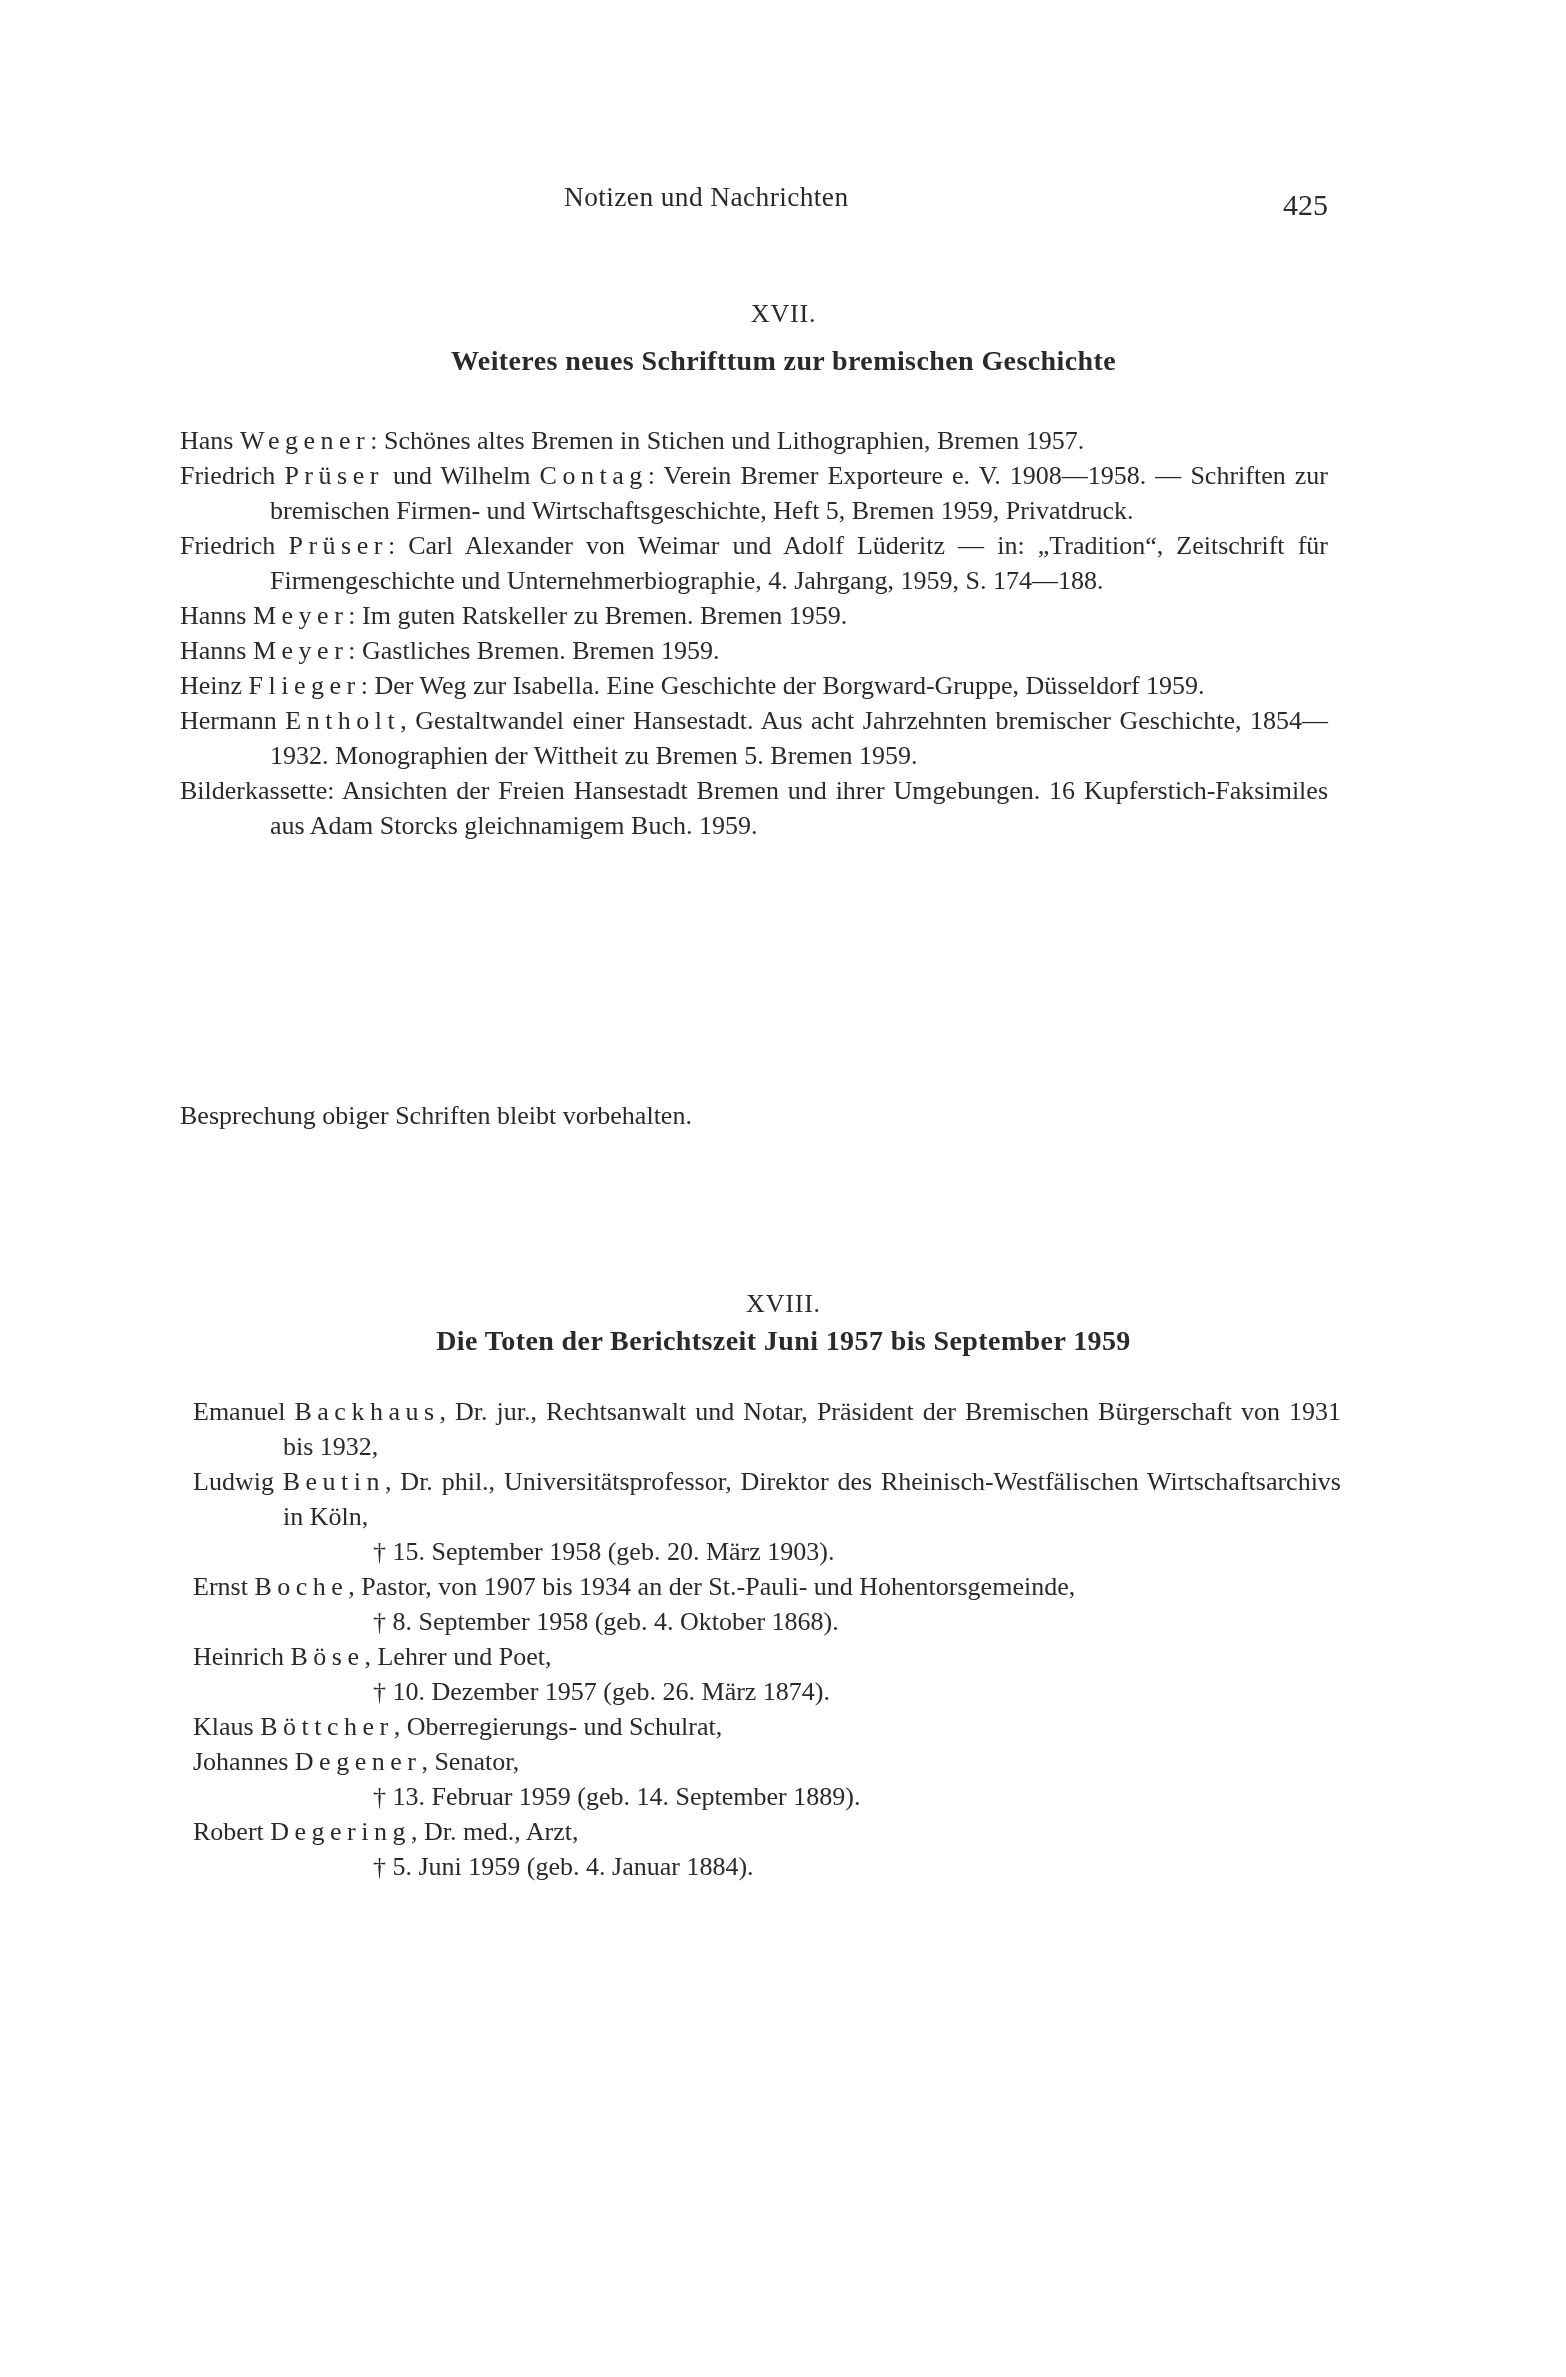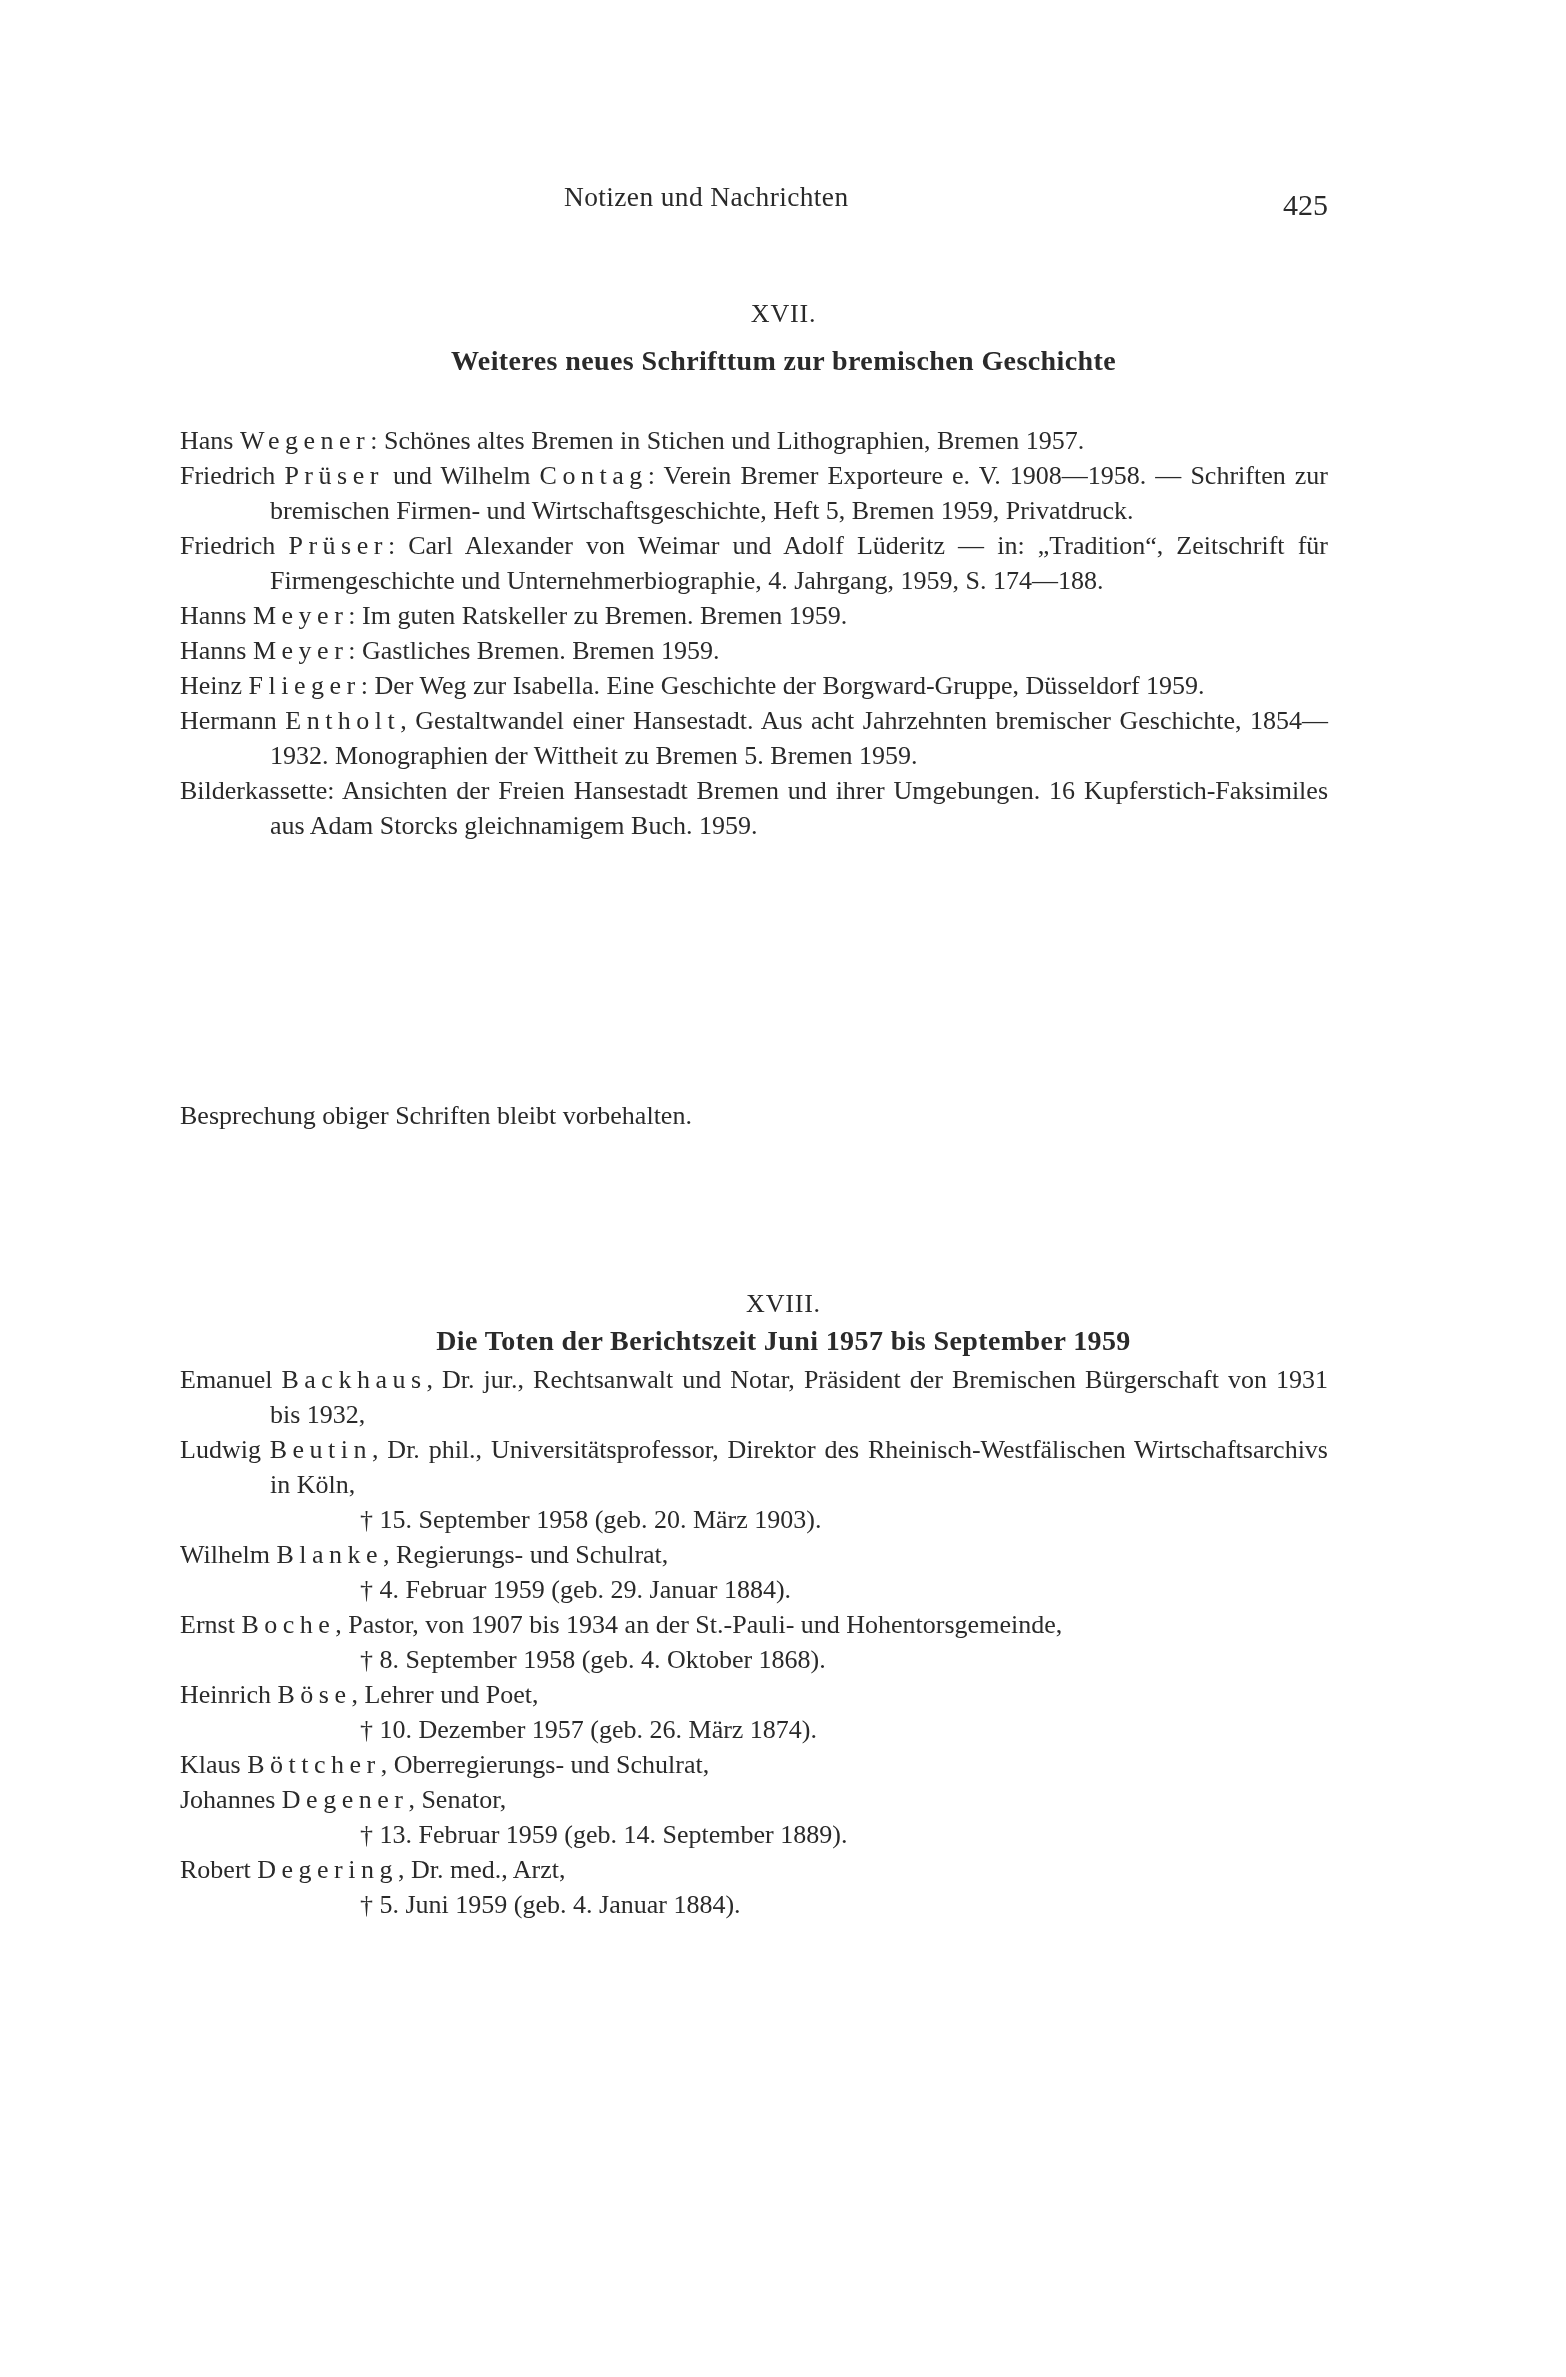--- a/index.html
+++ b/index.html
@@ -84,34 +84,29 @@
     <div class="entry">
       <span>Bilderkassette: Ansichten der Freien Hansestadt Bremen und ihrer Umgebungen. 16 Kupferstich-Faksimiles aus Adam Storcks gleichnamigem Buch. 1959.</span>
     </div>
   </div>
 
   <div class="note">Besprechung obiger Schriften bleibt vorbehalten.</div>
 
   <div class="roman" style="top:1252px;">XVIII.</div>
   <div class="section-title" style="top:1325px;">Die Toten der Berichtszeit Juni 1957 bis September 1959</div>
 
-  <div class="entries" style="top:1362px;">
+  <div class="entries" style="top:1394px;margin-left:13px;">
     <div class="entry">
       <span>Emanuel</span>
       <span class="spaced">Backhaus</span><span>, Dr. jur., Rechtsanwalt und Notar, Präsident der Bremischen Bürgerschaft von 1931 bis 1932,</span>
     </div>
     <div class="entry">
       <span>Ludwig</span>
       <span class="spaced">Beutin</span><span>, Dr. phil., Universitätsprofessor, Direktor des Rheinisch-Westfälischen Wirtschaftsarchivs in Köln,</span>
       <div class="death-line">† 15. September 1958 (geb. 20. März 1903).</div>
-    </div>
-    <div class="entry">
-      <span>Wilhelm</span>
-      <span class="spaced">Blanke</span><span>, Regierungs- und Schulrat,</span>
-      <div class="death-line">† 4. Februar 1959 (geb. 29. Januar 1884).</div>
     </div>
     <div class="entry">
       <span>Ernst</span>
       <span class="spaced">Boche</span><span>, Pastor, von 1907 bis 1934 an der St.-Pauli- und Hohentorsgemeinde,</span>
       <div class="death-line">† 8. September 1958 (geb. 4. Oktober 1868).</div>
     </div>
     <div class="entry">
       <span>Heinrich</span>
       <span class="spaced">Böse</span><span>, Lehrer und Poet,</span>
       <div class="death-line">† 10. Dezember 1957 (geb. 26. März 1874).</div>

